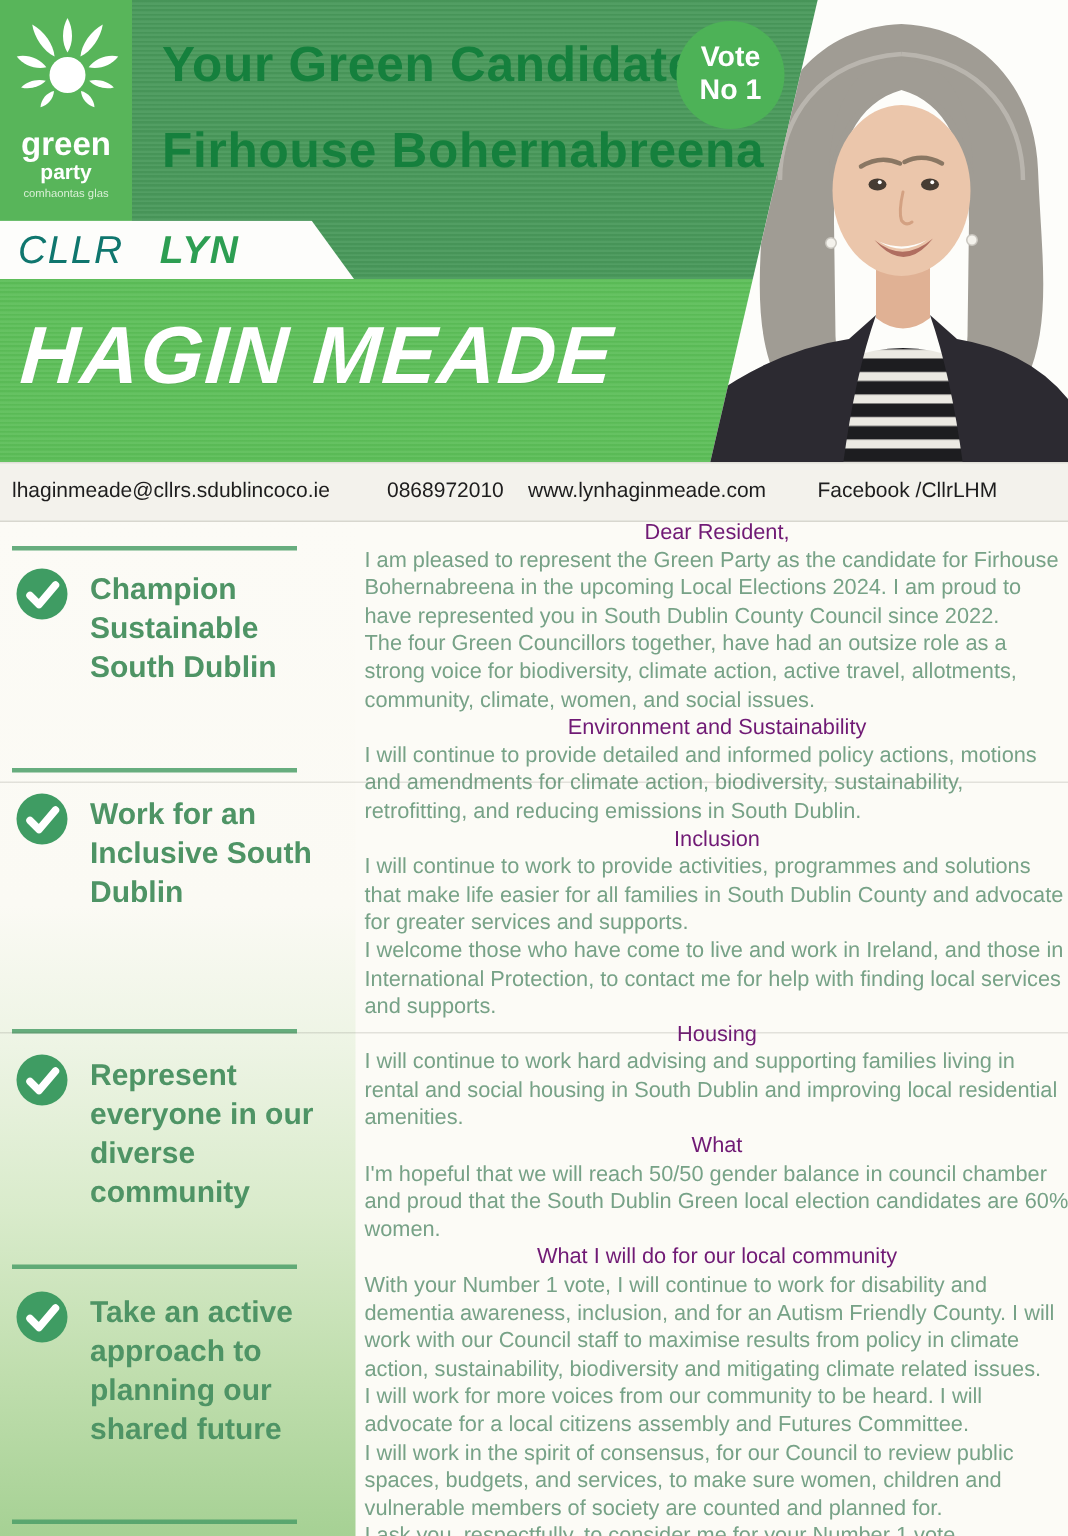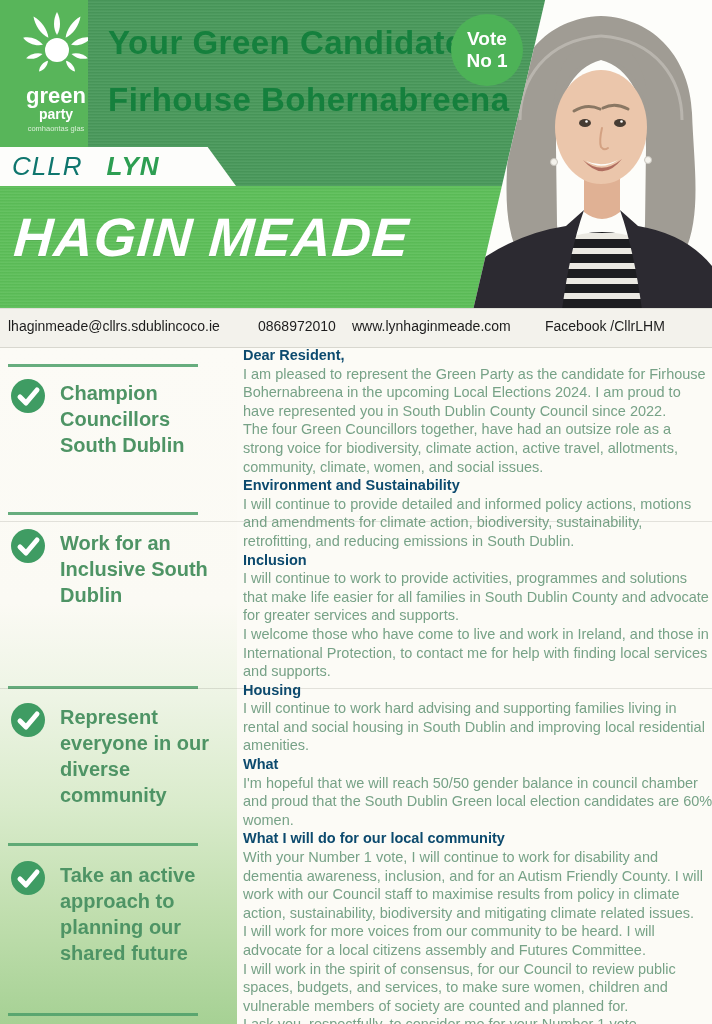--- a/index.html
+++ b/index.html
@@ -2,21 +2,21 @@
 <html><head>
 <meta charset="utf-8">
 <style>
   html,body{margin:0;padding:0;background:#777;}
   .page{
     position:relative;width:712px;height:1024px;margin:0 auto;
     background:#fcfbf6;overflow:hidden;
     font-family:"Liberation Sans", sans-serif;
   }
   
-  .logo-cell{position:absolute;left:0;top:0;width:88px;height:150px;background:#58b55a;z-index:1;padding-left:12px;}
+  .logo-cell{position:absolute;left:0;top:0;width:88px;height:150px;background:#58b55a;z-index:1;}
   .logo-cell svg{display:block;}
   .dark-box{
     position:absolute;left:88px;top:0;width:624px;height:186px;background:#49995b;z-index:1;
     background-image:repeating-linear-gradient(0deg, rgba(255,255,255,.05) 0 1px, rgba(0,0,0,.03) 2px 3px);
   }
   .band{
     position:absolute;left:0;top:186px;width:712px;height:122px;background:#5cbe58;z-index:1;
     background-image:repeating-linear-gradient(0deg, rgba(255,255,255,.06) 0 1px, rgba(0,0,0,.02) 2px 3px);
   }
   .title{
@@ -69,21 +69,21 @@
     font-weight:700;font-size:20px;line-height:26px;color:#4e9465;padding-top:2px;
   }
   .check{flex:0 0 36px;width:36px;height:36px;}
   
   .letter{
     position:absolute;left:243px;top:346px;width:470px;z-index:2;
   }
   .letter p{
     margin:0;font-size:14.5px;line-height:18.6px;color:#77a287;
   }
-  .letter p.bold{font-weight:700;color:#0c4a6e;}
+  .letter p.bold{font-weight:400;color:#701a75;text-align:center;}
   
   .scanline{position:absolute;left:0;width:712px;height:1px;background:rgba(95,95,82,.16);z-index:6;}
 </style>
 </head>
 <body>
 
 <div class="page">
 
   <div class="logo-cell">
     <svg width="88" height="150" viewBox="0 0 88 150">
@@ -176,21 +176,21 @@
   </div>
 
   <div class="sidebar-bg"></div>
 
   <div class="side-line" style="top:364px"></div>
   <div class="side-item" style="top:378px">
     <svg class="check" viewBox="0 0 36 36">
       <circle cx="18" cy="18" r="17" fill="#3f9c63"></circle>
       <path d="M10,19 L16,25 L27,12" stroke="#fff" stroke-width="5" fill="none" stroke-linecap="round" stroke-linejoin="round"></path>
     </svg>
-    <div class="label">Champion Councillors South Dublin</div>
+    <div class="label">Champion Sustainable South Dublin</div>
   </div>
 
   <div class="side-line" style="top:512px"></div>
   <div class="side-item" style="top:528px">
     <svg class="check" viewBox="0 0 36 36">
       <circle cx="18" cy="18" r="17" fill="#3f9c63"></circle>
       <path d="M10,19 L16,25 L27,12" stroke="#fff" stroke-width="5" fill="none" stroke-linecap="round" stroke-linejoin="round"></path>
     </svg>
     <div class="label">Work for an Inclusive South Dublin</div>
   </div>

